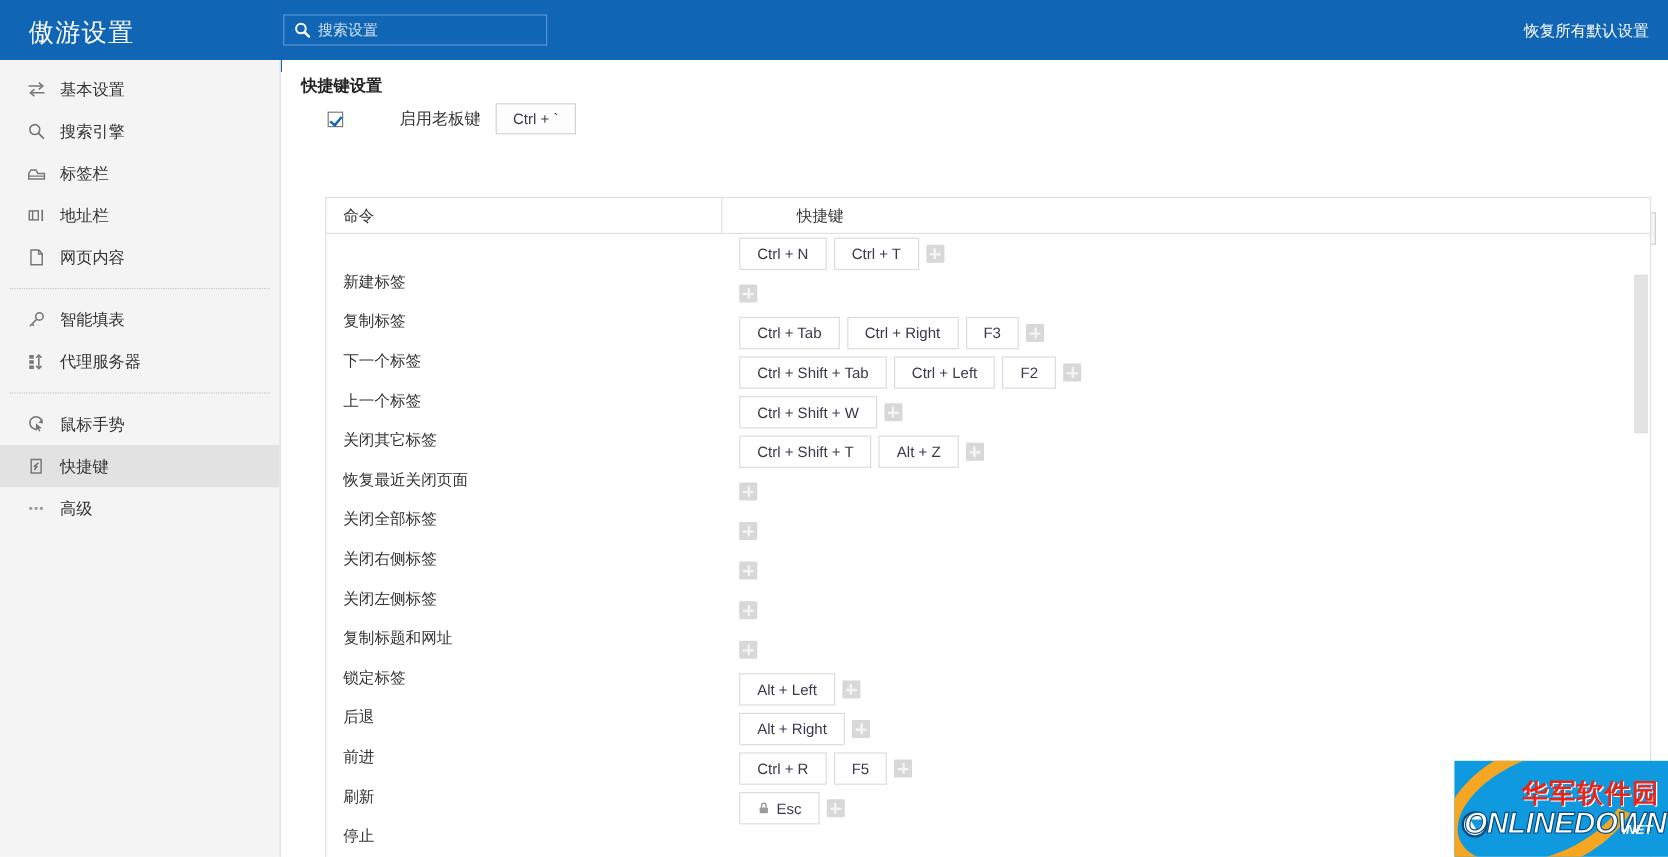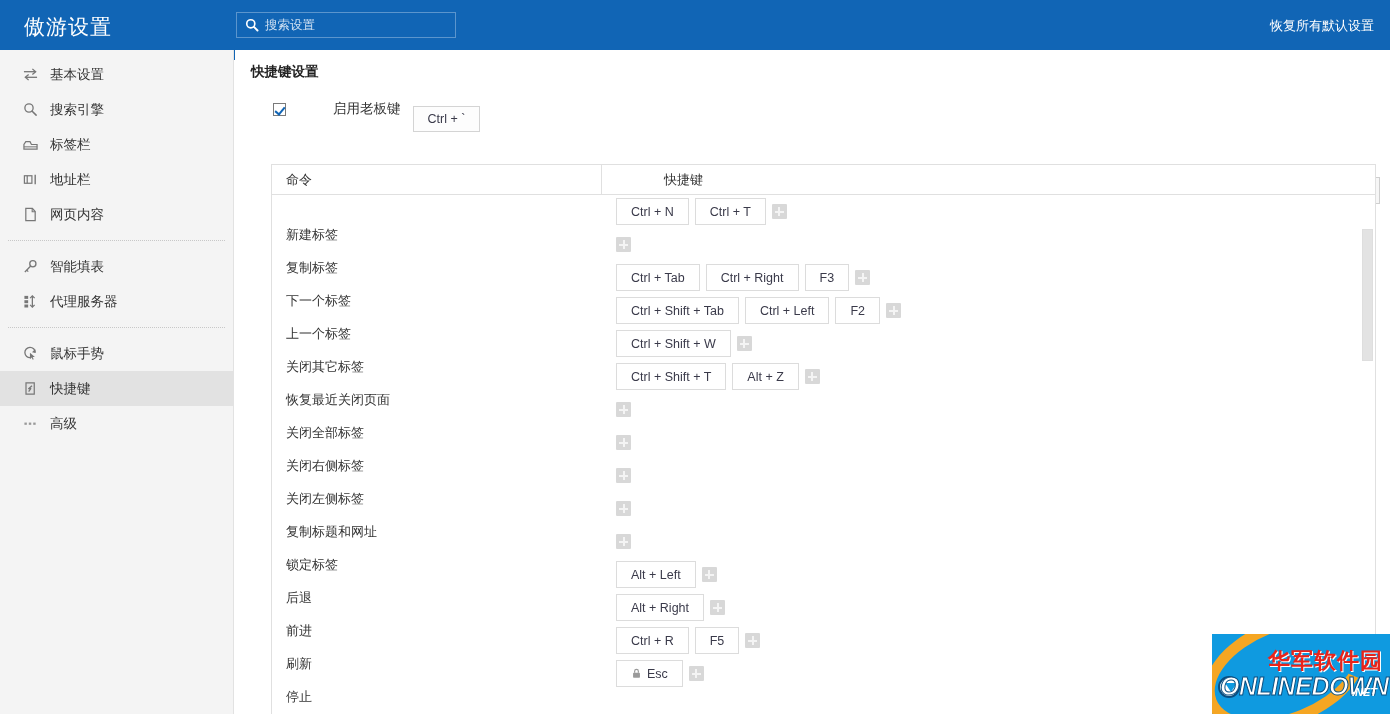--- a/index.html
+++ b/index.html
@@ -88,21 +88,20 @@
     border: solid #1165b5; border-width: 0 2px 2px 0;
     transform: rotate(40deg);
   }
   .bosskey-label { font-size: 13.5px; color: #333; margin-right: 12px; margin-left: 39px; }
   .keycap {
     min-width: 40px; height: 26px;
     border: 1px solid #d4d4d4; background: #fdfdfd;
     font-size: 12.5px; color: #3a3a4a;
     display: inline-flex; align-items: center; justify-content: center;
     padding: 0 14px;
-    margin-top: 20px;
   }
 
   .filter-input {
     position: absolute; left: 36px; top: 128px;
     width: 220px; height: 27px;
     border: 1px solid #cccccc; background: #fff;
     display: flex; align-items: center; padding-left: 8px;
   }
   .filter-input .sicon { width: 13px; height: 13px; margin-right: 6px; flex: none; }
   .filter-input .sph { color: #b2b2b2; font-size: 12.5px; }

